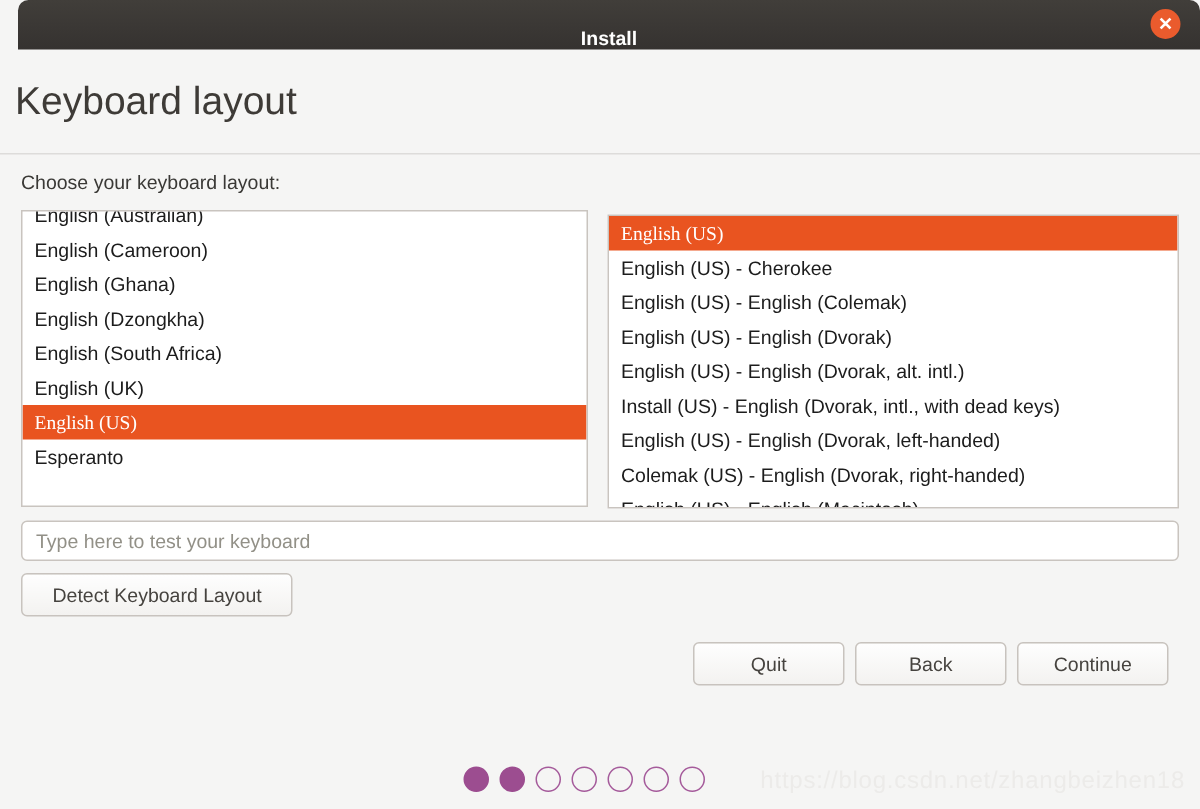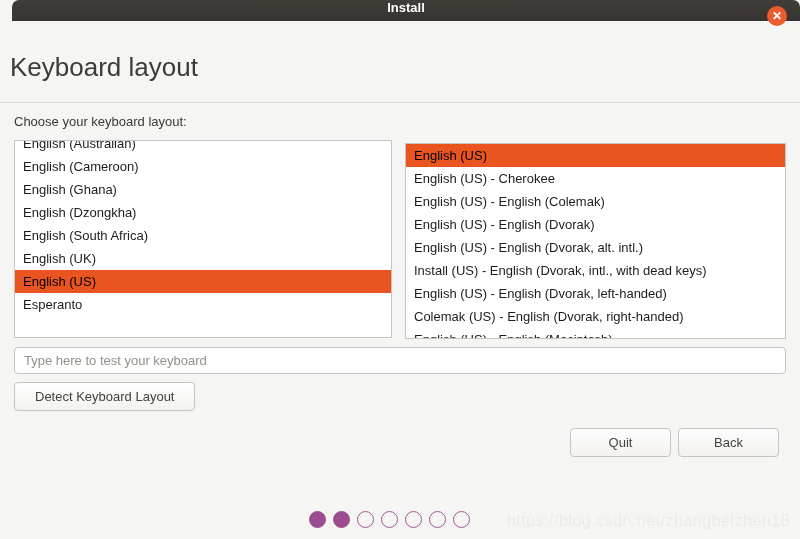--- a/index.html
+++ b/index.html
@@ -6,25 +6,25 @@
   html, body { width: 800px; height: 539px; }
   body {
     position: relative;
     background: #f5f5f4;
     font-family: "Liberation Sans", sans-serif;
     overflow: hidden;
     color: #1a1a1a;
   }
   
   .titlebar {
-    position: absolute; top: 0; left: 12px; right: 0; height: 21px;
+    position: absolute; top: 0; left: 12px; right: 0; height: 33px;
     background: linear-gradient(#403d39, #38352ف1) #3b3834;
     background: linear-gradient(#413e3a, #353230);
     border-radius: 7px 7px 0 0;
-    display: flex; align-items: flex-start; justify-content: center;
+    display: flex; align-items: flex-end; justify-content: center;
   }
   .titlebar-title { color: #ffffff; font-size: 13px; font-weight: bold; }
   .close-btn {
     position: absolute; top: 6px; right: 13px; width: 20px; height: 20px;
     border-radius: 50%; background: #ea5b2d; border: none;
     color: #ffffff; font-size: 12px; font-weight: bold; line-height: 20px;
     text-align: center; cursor: default; padding: 0;
     display: flex; align-items: center; justify-content: center;
   }
   
@@ -45,21 +45,21 @@
     position: absolute; background: #ffffff;
     border: 1px solid #c9c4bf; overflow: hidden;
   }
   .list-layouts  { left: 14px;  top: 140px; width: 378px; height: 198px; }
   .list-variants { left: 405px; top: 143px; width: 381px; height: 196px; }
   .list-layouts .list-inner { margin-top: -9px; }
   .row {
     height: 23px; line-height: 23px; padding: 0 8px;
     font-size: 13px; color: #1c1c1c; white-space: nowrap; overflow: hidden;
   }
-  .row.selected { background: #e95420; color: #000000; }
+  .row.selected { background: #e95420; color: #ffffff; font-family: Liberation Serif, serif; }
   
   .test-input {
     position: absolute; left: 14px; top: 347px; width: 772px; height: 27px;
     border: 1px solid #c9c4bf; border-radius: 4px; background: #ffffff;
     font-family: "Liberation Sans", sans-serif;
     font-size: 13px; color: #1c1c1c; padding: 12px 9px; outline: none;
   }
   .test-input::placeholder { color: #929087; opacity: 1; }
   
   .btn {
@@ -134,20 +134,21 @@
     </div>
 </div>
 
 <input class="test-input" type="text" placeholder="Type here to test your keyboard" style="">
 
 <button class="btn detect-btn">Detect Keyboard Layout</button>
 
 <div class="nav-buttons">
   <button class="btn nav-btn">Quit</button>
   <button class="btn nav-btn">Back</button>
+  <button class="btn nav-btn">Continue</button>
 </div>
 
 <div class="progress-dots">
     <span class="dot filled"></span>
     <span class="dot filled"></span>
     <span class="dot"></span>
     <span class="dot"></span>
     <span class="dot"></span>
     <span class="dot"></span>
     <span class="dot"></span>

